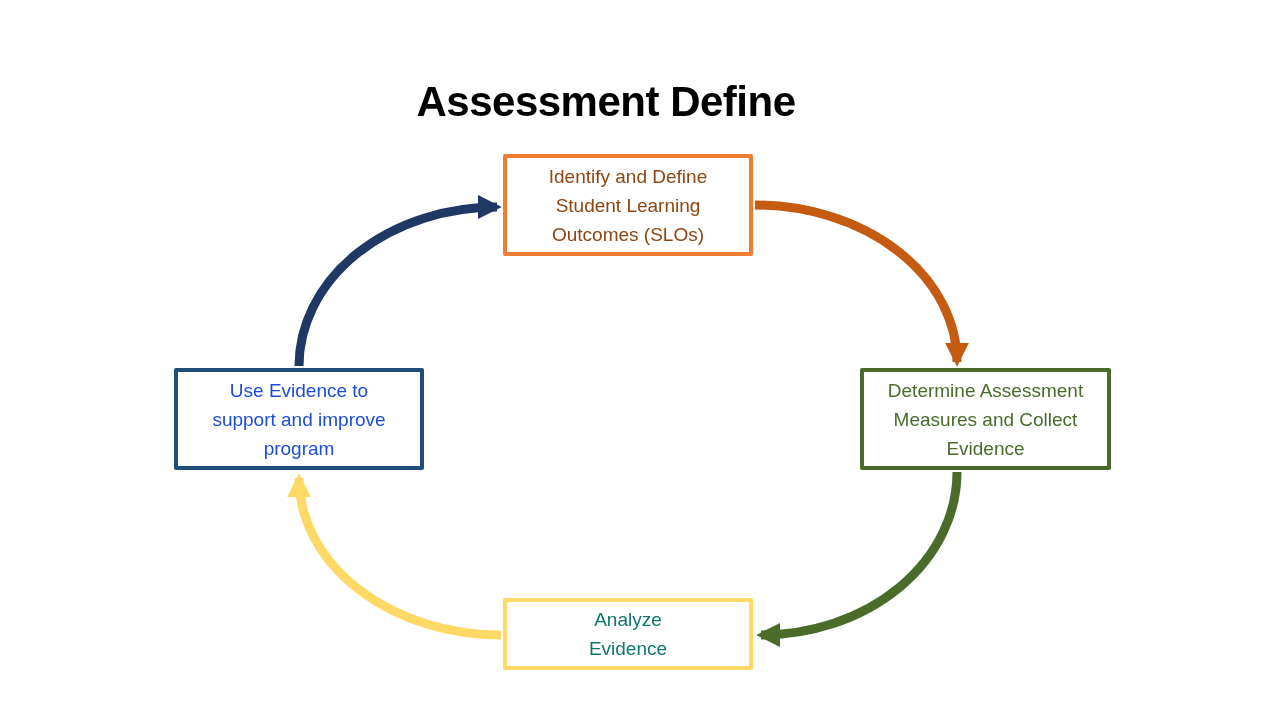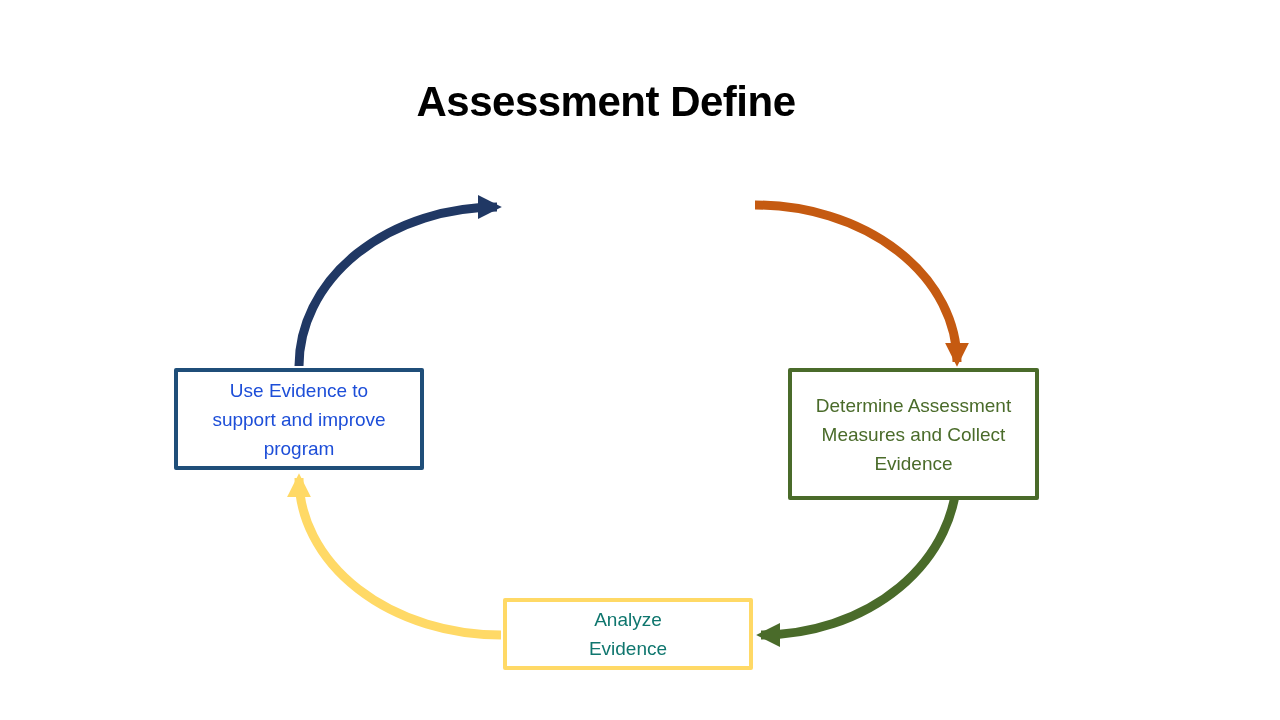--- a/index.html
+++ b/index.html
@@ -50,21 +50,21 @@
     text-align: center;
     font-size: 19px;
     line-height: 29px;
   }
   .node-label {
     white-space: pre-line;
     display: block;
     width: 100%;
   }
   .node-top    { left: 503px; top: 154px; width: 250px; height: 102px; }
-  .node-right  { left: 788px; top: 368px; width: 251px; height: 132px; }
+  .node-right  { left: 860px; top: 368px; width: 251px; height: 102px; }
   .node-bottom { left: 503px; top: 598px; width: 250px; height:  72px; }
   .node-left   { left: 174px; top: 368px; width: 250px; height: 102px; }
 </style>
 </head>
 <body>
 
 <div class="canvas">
 
   <h1 class="title">Assessment Define</h1>
 
@@ -83,20 +83,25 @@
         <path d="M 0 0 L 10 5 L 0 10 z" style="fill: rgb(32, 56, 100);"></path>
       </marker>
     </defs>
 
     <path class="arrow-path" d="M 755 205 A 202 157 0 0 1 957 362" marker-end="url(#head-0)" style="stroke: rgb(197, 90, 17);"></path>
     <path class="arrow-path" d="M 957 472 A 196 163 0 0 1 761 635" marker-end="url(#head-1)" style="stroke: rgb(74, 107, 42);"></path>
     <path class="arrow-path" d="M 501 635 A 202 157 0 0 1 299 478" marker-end="url(#head-2)" style="stroke: rgb(255, 217, 102);"></path>
     <path class="arrow-path" d="M 299 366 A 198 159 0 0 1 497 207" marker-end="url(#head-3)" style="stroke: rgb(32, 56, 100);"></path>
   </svg>
 
+  <div class="node node-top" style="border-color: rgb(237, 125, 49); color: rgb(142, 70, 18);">
+    <span class="node-label">Identify and Define
+Student Learning
+Outcomes (SLOs)</span>
+  </div>
 
   <div class="node node-right" style="border-color: rgb(74, 107, 42); color: rgb(74, 107, 42);">
     <span class="node-label">Determine Assessment
 Measures and Collect
 Evidence</span>
   </div>
 
   <div class="node node-bottom" style="border-color: rgb(255, 217, 102); color: #0f766e;">
     <span class="node-label">Analyze
 Evidence</span>

